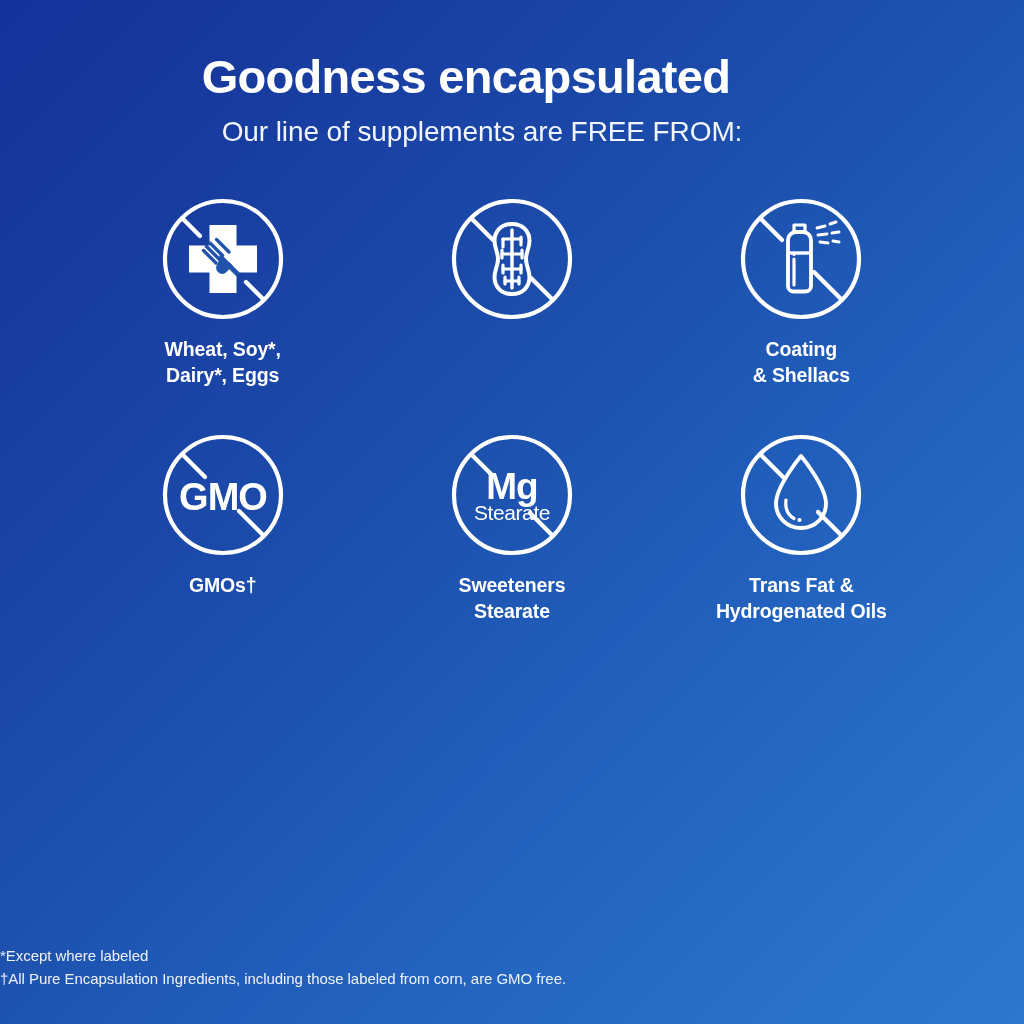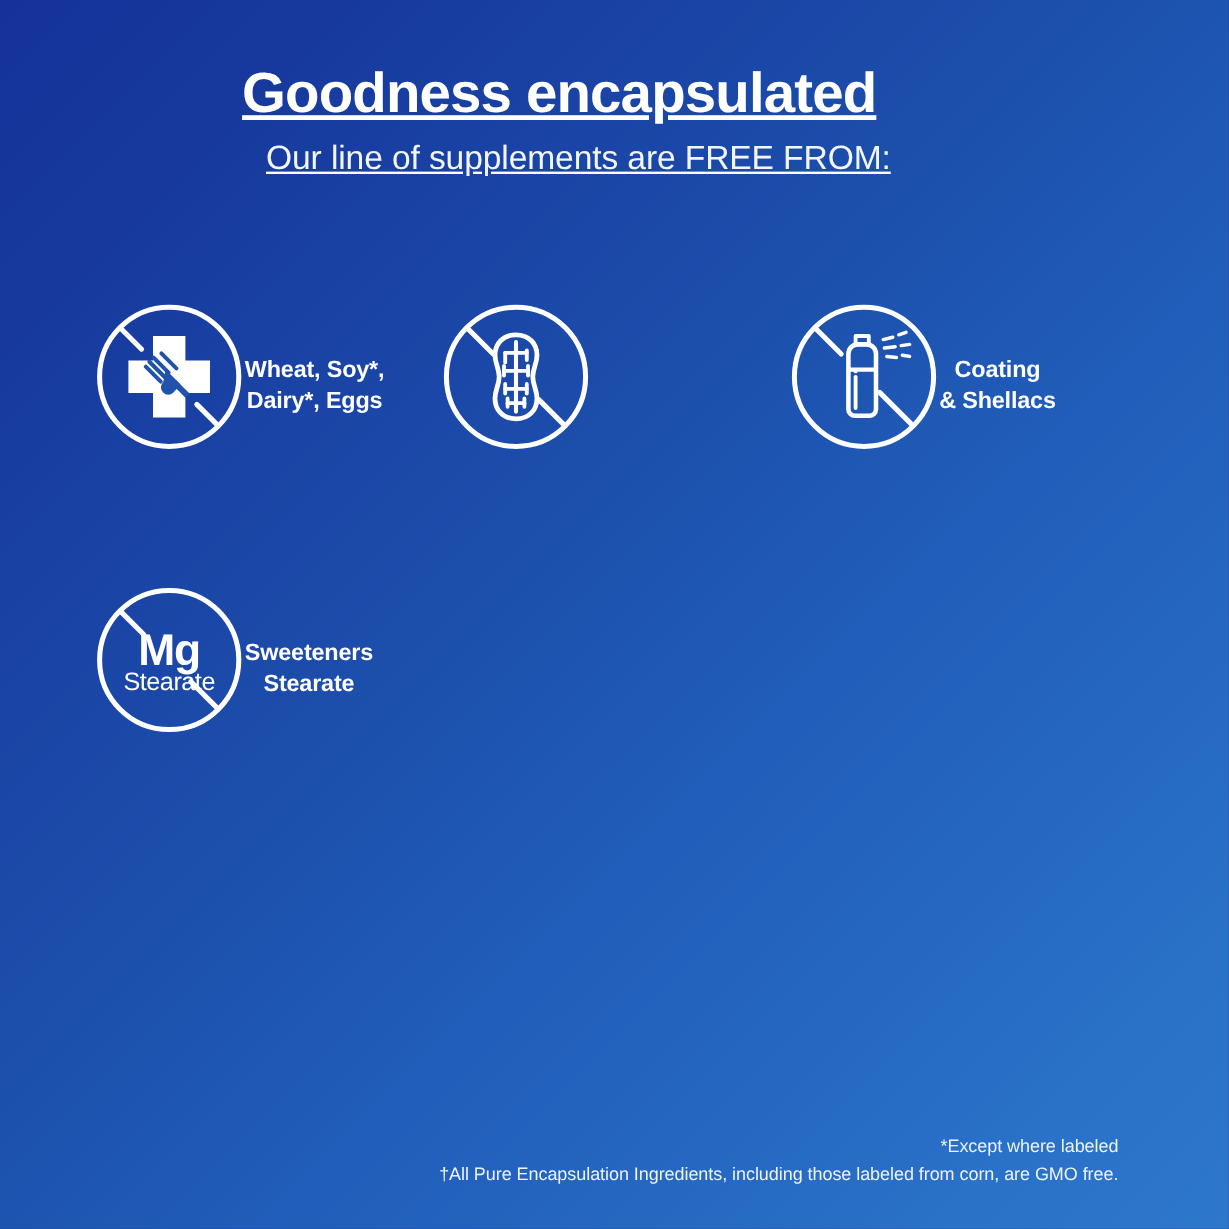--- a/index.html
+++ b/index.html
@@ -17,21 +17,21 @@
         #215ebb 62%,
         #2568c2 76%,
         #2a71c8 88%,
         #2d77cc 100%);
     color:#fff;
     overflow:hidden;
     position:relative;
     -webkit-font-smoothing:antialiased;
   }
 
-  .page { width:932px; height:1024px; position:relative;text-decoration:underline; }
+  .page { width:932px; height:1024px; position:relative; }
 
   
   .header { padding-top:52px; text-align:center; }
   .title {
     font-size:47px;
     font-weight:bold;
     letter-spacing:-0.7px;
     line-height:1.06;
     color:#ffffff;
   }
@@ -48,21 +48,21 @@
   .grid {
     position:absolute;
     top:196px; left:78px;
     width:868px;
     display:grid;
     grid-template-columns:repeat(3, 1fr);
     grid-template-rows:repeat(3, 236px);
   }
   .cell {
     display:flex;
-    flex-direction:row;
+    flex-direction:column;
     align-items:center;
   }
   .badge { width:126px; height:126px; display:block; }
   .badge svg { width:126px; height:126px; display:block; }
 
   .caption {
     margin-top:15px;
     text-align:center;
     font-size:19.5px;
     font-weight:bold;
@@ -72,21 +72,21 @@
     white-space:pre-line;
   }
   
   .caption.one-line { }
 
   
   .footnotes {
     position:absolute;
     left:0; right:0;
     bottom:34px;
-    text-align:right;
+    text-align:left;
   }
   .fn {
     font-size:15px;
     font-weight:400;
     line-height:1.55;
     color:#eef3fb;
     letter-spacing:-0.05px;
   }
 </style>
 </head>
@@ -175,36 +175,62 @@
             <path d="M92 28 L98 26"></path>
             <path d="M94 37 L101 36"></path>
             <path d="M95 45 L101 46"></path>
           </g>
         </svg>
       </span>
       <div class="caption">Coating
 &amp; Shellacs</div>
     </div>
 
+    <div class="cell">
+      <span class="badge">
+        <svg viewBox="0 0 126 126" fill="none" xmlns="http://www.w3.org/2000/svg">
+          <circle cx="63" cy="63" r="58" stroke="#fff" stroke-width="4.2"></circle>
+          <path d="M22.5 22.5 L45 45" stroke="#fff" stroke-width="4.2" stroke-linecap="round"></path>
+          <path d="M79 79 L103.5 103.5" stroke="#fff" stroke-width="4.2" stroke-linecap="round"></path>
+          <text x="63" y="78" text-anchor="middle" fill="#fff" font-family="Liberation Sans, sans-serif" font-size="38" font-weight="bold" letter-spacing="-1">GMO</text>
+        </svg>
+      </span>
+      <div class="caption one-line">GMOs†</div>
+    </div>
 
 
     <div class="cell">
       <span class="badge">
         <svg viewBox="0 0 126 126" fill="none" xmlns="http://www.w3.org/2000/svg">
           <circle cx="63" cy="63" r="58" stroke="#fff" stroke-width="4.2"></circle>
           <path d="M22.5 22.5 L42 42" stroke="#fff" stroke-width="4.2" stroke-linecap="round"></path>
           <path d="M81 81 L103.5 103.5" stroke="#fff" stroke-width="4.2" stroke-linecap="round"></path>
           <text x="63" y="67" text-anchor="middle" fill="#fff" font-family="Liberation Sans, sans-serif" font-size="37" font-weight="bold" letter-spacing="-1">Mg</text>
           <text x="63" y="88" text-anchor="middle" fill="#fff" font-family="Liberation Sans, sans-serif" font-size="21" font-weight="normal" letter-spacing="-0.4">Stearate</text>
         </svg>
       </span>
       <div class="caption">Sweeteners
 Stearate</div>
     </div>
 
+    <div class="cell">
+      <span class="badge">
+        <svg viewBox="0 0 126 126" fill="none" xmlns="http://www.w3.org/2000/svg">
+          <circle cx="63" cy="63" r="58" stroke="#fff" stroke-width="4.2"></circle>
+          <path d="M22.5 22.5 L46 46" stroke="#fff" stroke-width="4.2" stroke-linecap="round"></path>
+          <path d="M80 80 L103.5 103.5" stroke="#fff" stroke-width="4.2" stroke-linecap="round"></path>
+          <path d="M63 24 C63 24 88 54 88 71.5 C88 85 77 96 63 96
+                   C49 96 38 85 38 71.5 C38 54 63 24 63 24 Z" stroke="#fff" stroke-width="3.9" stroke-linejoin="round"></path>
+          <path d="M48 68 C47 76 50 83 56 86.5" stroke="#fff" stroke-width="3.2" stroke-linecap="round"></path>
+          <circle cx="61.5" cy="88" r="2.1" fill="#fff"></circle>
+        </svg>
+      </span>
+      <div class="caption">Trans Fat &amp;
+Hydrogenated Oils</div>
+    </div>
 
   </div>
 
   <div class="footnotes">
     <div class="fn">*Except where labeled</div>
     <div class="fn">†All Pure Encapsulation Ingredients, including those labeled from corn, are GMO free.</div>
   </div>
 
 </div>
 

